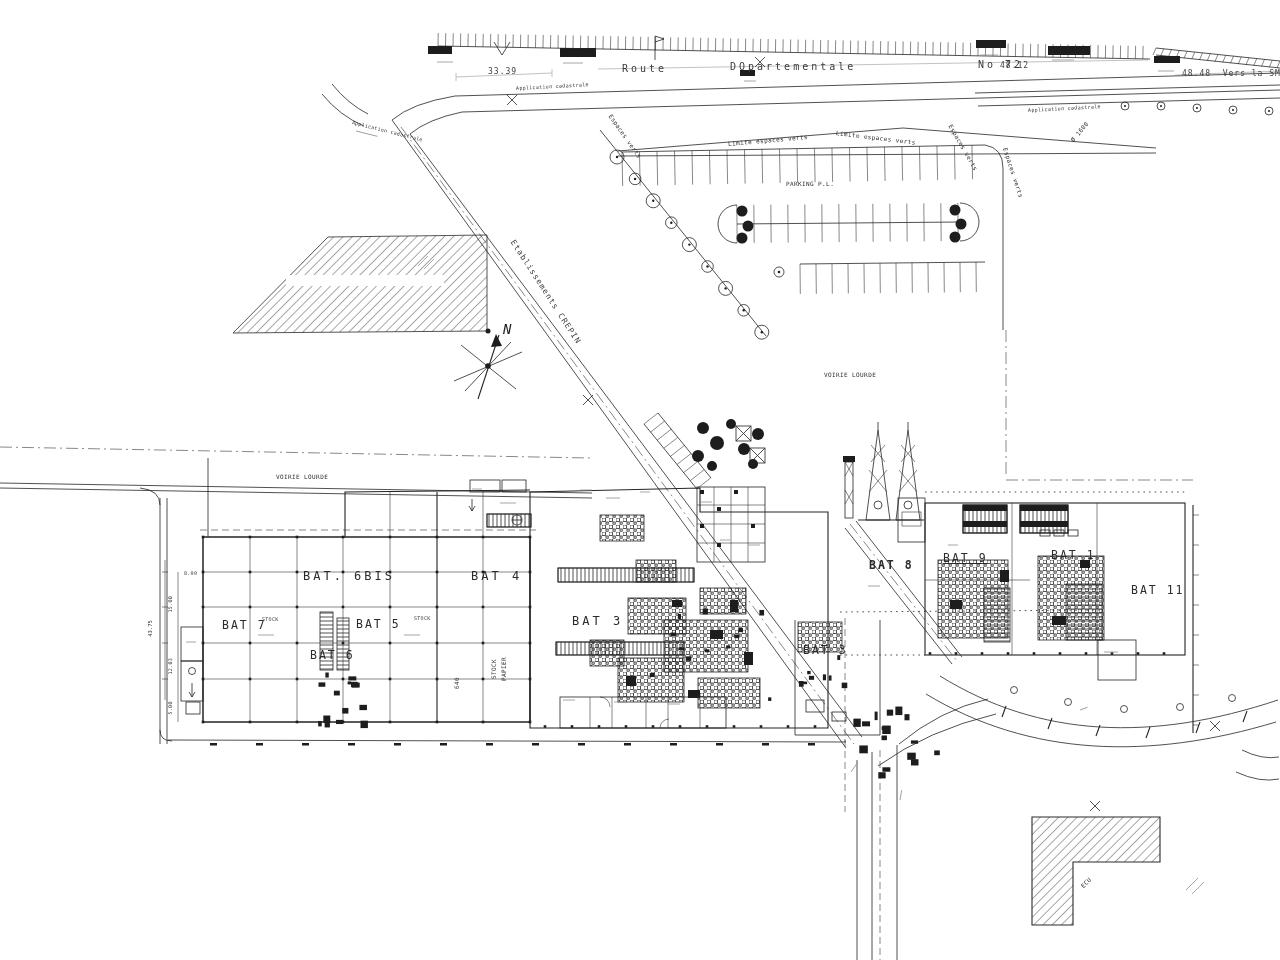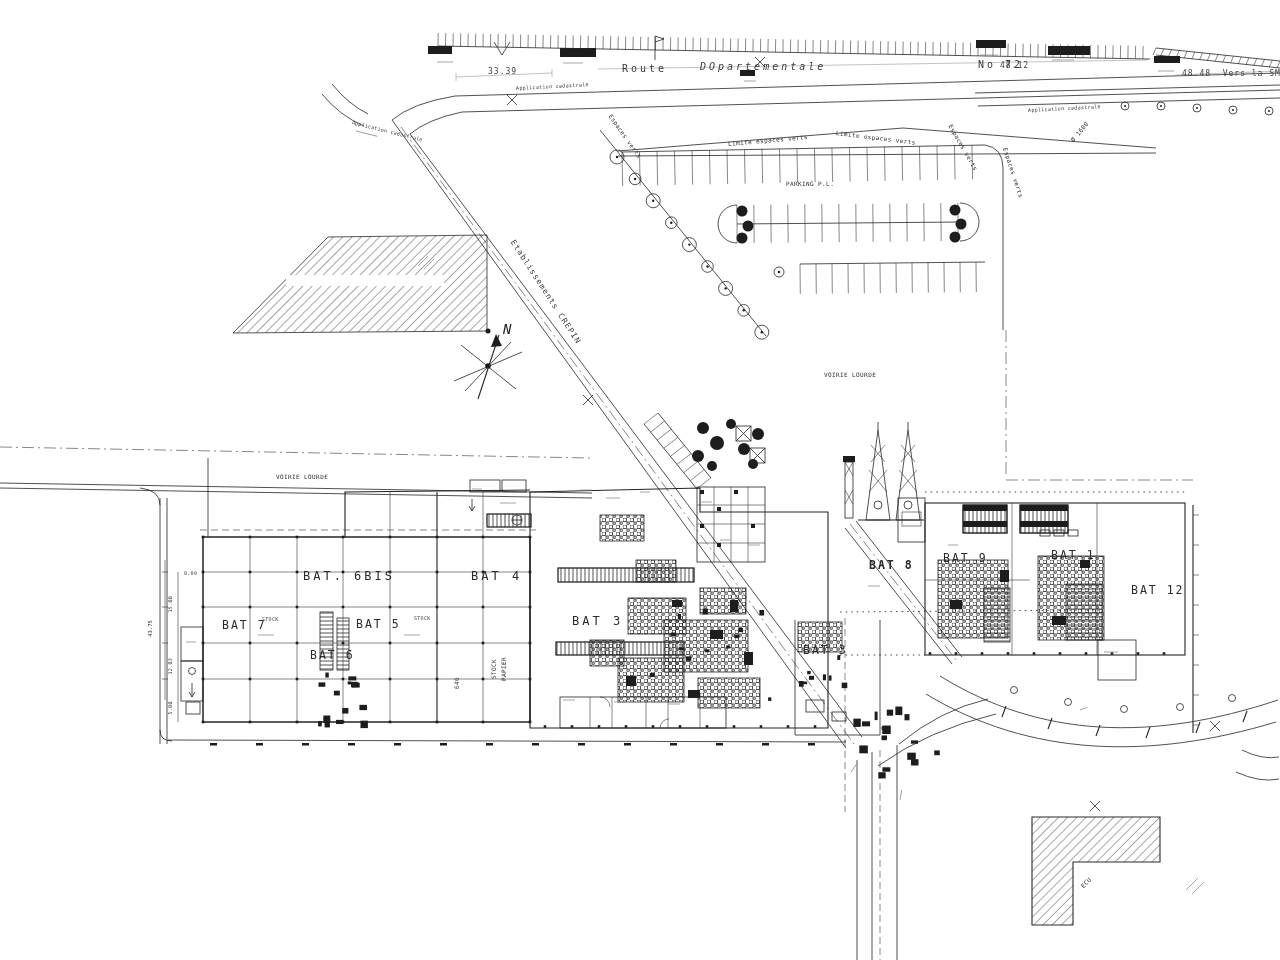--- a/index.html
+++ b/index.html
@@ -661,21 +661,21 @@
         <line x1="1080" y1="710" x2="1088" y2="710" class="gray" transform="rotate(-20 1080 710)"></line>
         <line x1="472" y1="489" x2="482" y2="489" class="gray" transform="rotate(0 472 489)"></line>
         <line x1="580" y1="490" x2="592" y2="490" class="gray" transform="rotate(0 580 490)"></line>
         <line x1="640" y1="492" x2="650" y2="492" class="gray" transform="rotate(0 640 492)"></line>
         <line x1="720" y1="540" x2="730" y2="540" class="gray" transform="rotate(0 720 540)"></line>
       </g>
 </svg>
 
 <div id="labels-layer">
       <span class="lbl road" style="left: 622px; top: 64px;">Route</span>
-      <span class="lbl road" style="left: 700px; top: 62px; font-style: italic;">DOpartementale</span>
+      <span class="lbl road" style="left: 730px; top: 62px;">DOpartementale</span>
       <span class="lbl road" style="left: 938px; top: 60px; margin-left: 40px;">No 72</span>
       <span class="lbl sm" style="left: 488px; top: 68px;">33.39</span>
       <span class="lbl sm" style="left: 1000px; top: 62px;">48.12</span>
       <span class="lbl sm" style="left: 1182px; top: 70px;">48.48  Vers la SM +</span>
       <span class="lbl micro" style="left: 352px; top: 120px; transform: rotate(14deg);">Application cadastrale</span>
       <span class="lbl micro" style="left: 516px; top: 86px; transform: rotate(-3deg);">Application cadastrale</span>
       <span class="lbl micro" style="left: 1028px; top: 108px; transform: rotate(-3deg);">Application cadastrale</span>
       <span class="lbl tiny" style="left: 1072px; top: 138px; transform: rotate(-50deg);">Ø 1600</span>
       <span class="lbl tiny" style="left: 728px; top: 141px; transform: rotate(-5deg);">Limite espaces verts</span>
       <span class="lbl tiny" style="left: 836px; top: 130px; transform: rotate(7deg);">Limite espaces verts</span>
@@ -687,24 +687,24 @@
       <span class="lbl north" style="left: 503px; top: 322px;">N</span>
       <span class="lbl tiny" style="left: 276px; top: 474px;">VOIRIE LOURDE</span>
       <span class="lbl tiny" style="left: 824px; top: 372px;">VOIRIE LOURDE</span>
       <span class="lbl big" style="left: 303px; top: 570px;">BAT. 6BIS</span>
       <span class="lbl big" style="left: 471px; top: 570px;">BAT 4</span>
       <span class="lbl med" style="left: 222px; top: 620px;">BAT 7</span>
       <span class="lbl med" style="left: 356px; top: 619px;">BAT 5</span>
       <span class="lbl med" style="left: 310px; top: 650px;">BAT 6</span>
       <span class="lbl big" style="left: 572px; top: 615px;">BAT 3</span>
       <span class="lbl med" style="left: 869px; top: 560px; font-weight: bold;">BAT 8</span>
-      <span class="lbl med" style="left: 943px; top: 553px;">BAT 9</span>
+      <span class="lbl med" style="left: 943px; top: 553px; text-decoration: underline;">BAT 9</span>
       <span class="lbl med" style="left: 1051px; top: 550px;">BAT 1</span>
       <span class="lbl med" style="left: 803px; top: 645px;">BAT 3</span>
-      <span class="lbl med" style="left: 1131px; top: 585px;">BAT 12</span>
+      <span class="lbl med" style="left: 1131px; top: 585px;">BAT 11</span>
       <span class="lbl micro" style="left: 262px; top: 617px;">STOCK</span>
       <span class="lbl micro" style="left: 414px; top: 616px;">STOCK</span>
       <span class="lbl tiny" style="left: 494px; top: 676px; transform: rotate(-90deg);">STOCK</span>
       <span class="lbl tiny" style="left: 504px; top: 678px; transform: rotate(-90deg);">PAPIER</span>
       <span class="lbl tiny" style="left: 457px; top: 686px; transform: rotate(-90deg);">640</span>
       <span class="lbl micro" style="left: 184px; top: 571px;">8.00</span>
       <span class="lbl dim" style="left: 151px; top: 634px; transform: rotate(-90deg);">43.75</span>
       <span class="lbl micro" style="left: 170px; top: 610px; transform: rotate(-90deg);">15.00</span>
       <span class="lbl micro" style="left: 170px; top: 672px; transform: rotate(-90deg);">12.03</span>
       <span class="lbl micro" style="left: 170px; top: 712px; transform: rotate(-90deg);">5.00</span>

